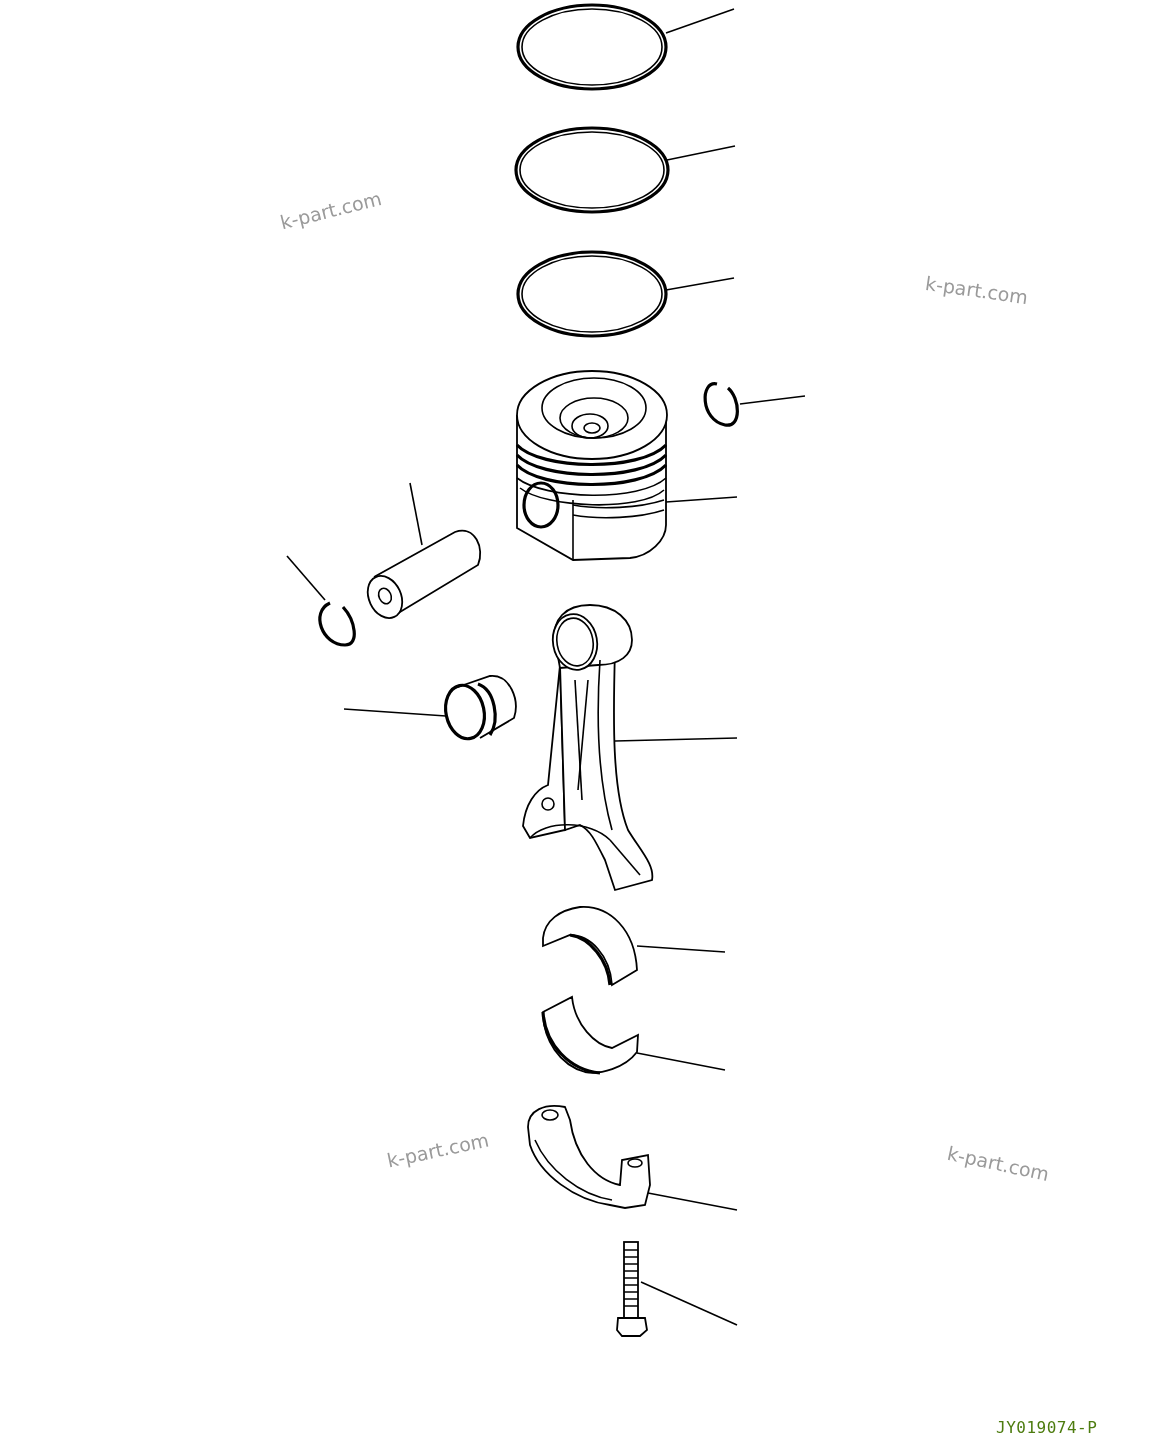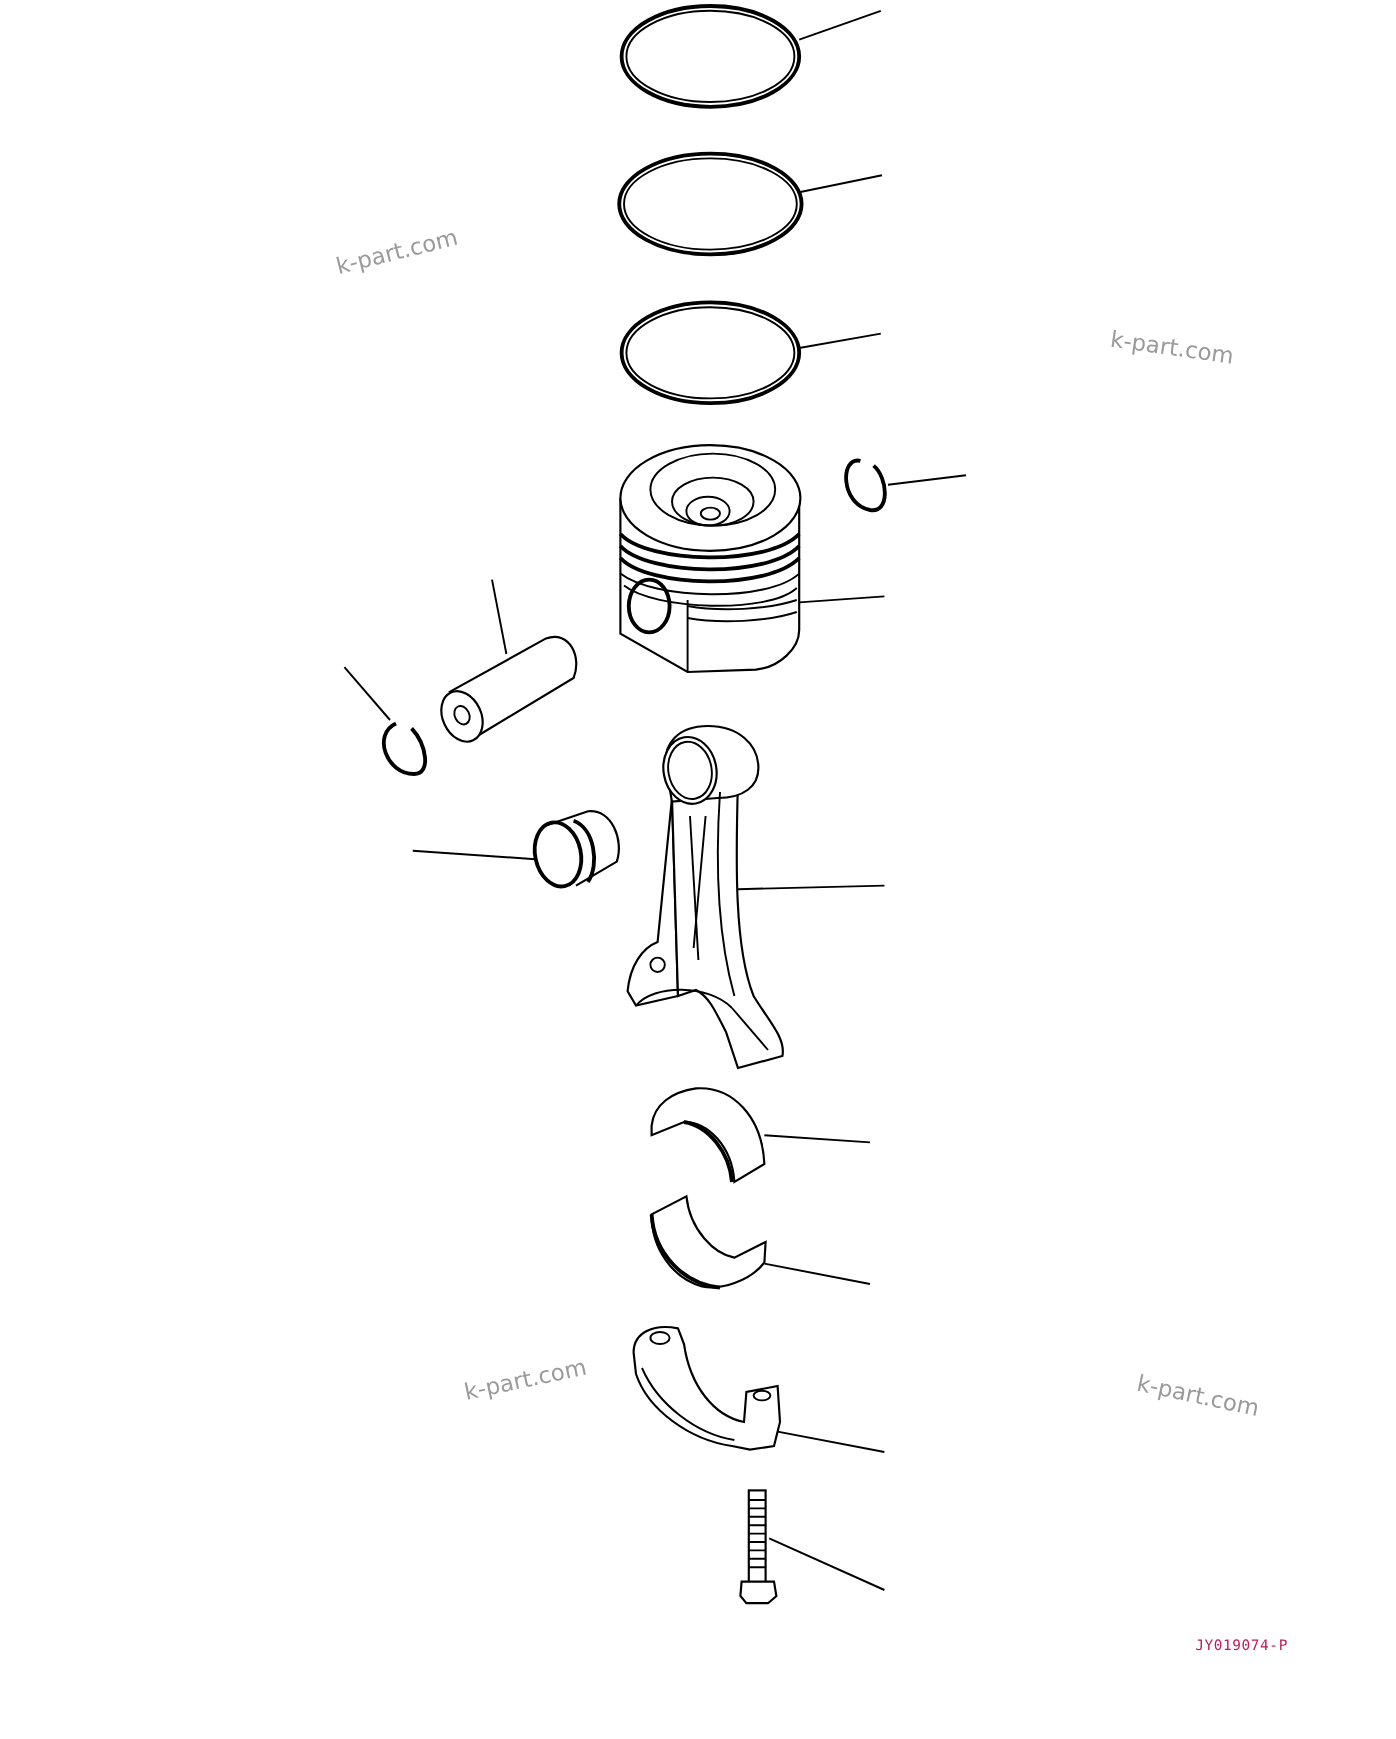--- a/index.html
+++ b/index.html
@@ -1,19 +1,19 @@
 <!DOCTYPE html>
 <html><head>
 <meta charset="utf-8">
 <style>
   html, body { margin: 0; padding: 0; background: #ffffff; }
   .page { position: relative; width: 1163px; height: 1449px; background: #ffffff; overflow: hidden; }
   svg.drawing { position: absolute; left: 0; top: 0; }
   .wm { position: absolute; font-family: "DejaVu Sans", sans-serif; font-size: 19px; color: #9a9a9a; white-space: nowrap; transform-origin: left top; }
-  .code { position: absolute; left: 996px; top: 1364px; font-family: "DejaVu Sans Mono", monospace; font-size: 12px; color: #be185d; letter-spacing: 0.5px; }
+  .code { position: absolute; left: 996px; top: 1418px; font-family: "DejaVu Sans Mono", monospace; font-size: 16px; color: #4d7c0f; letter-spacing: 0.5px; }
   .ln { fill: none; stroke: #000; stroke-width: 1.6; }
   .thick { fill: none; stroke: #000; stroke-width: 3.2; }
   .part { fill: #fff; stroke: #000; stroke-width: 1.8; }
 </style>
 </head>
 <body>
 
 <div class="page">
 
   <svg class="drawing" width="1163" height="1449" viewBox="0 0 1163 1449">

